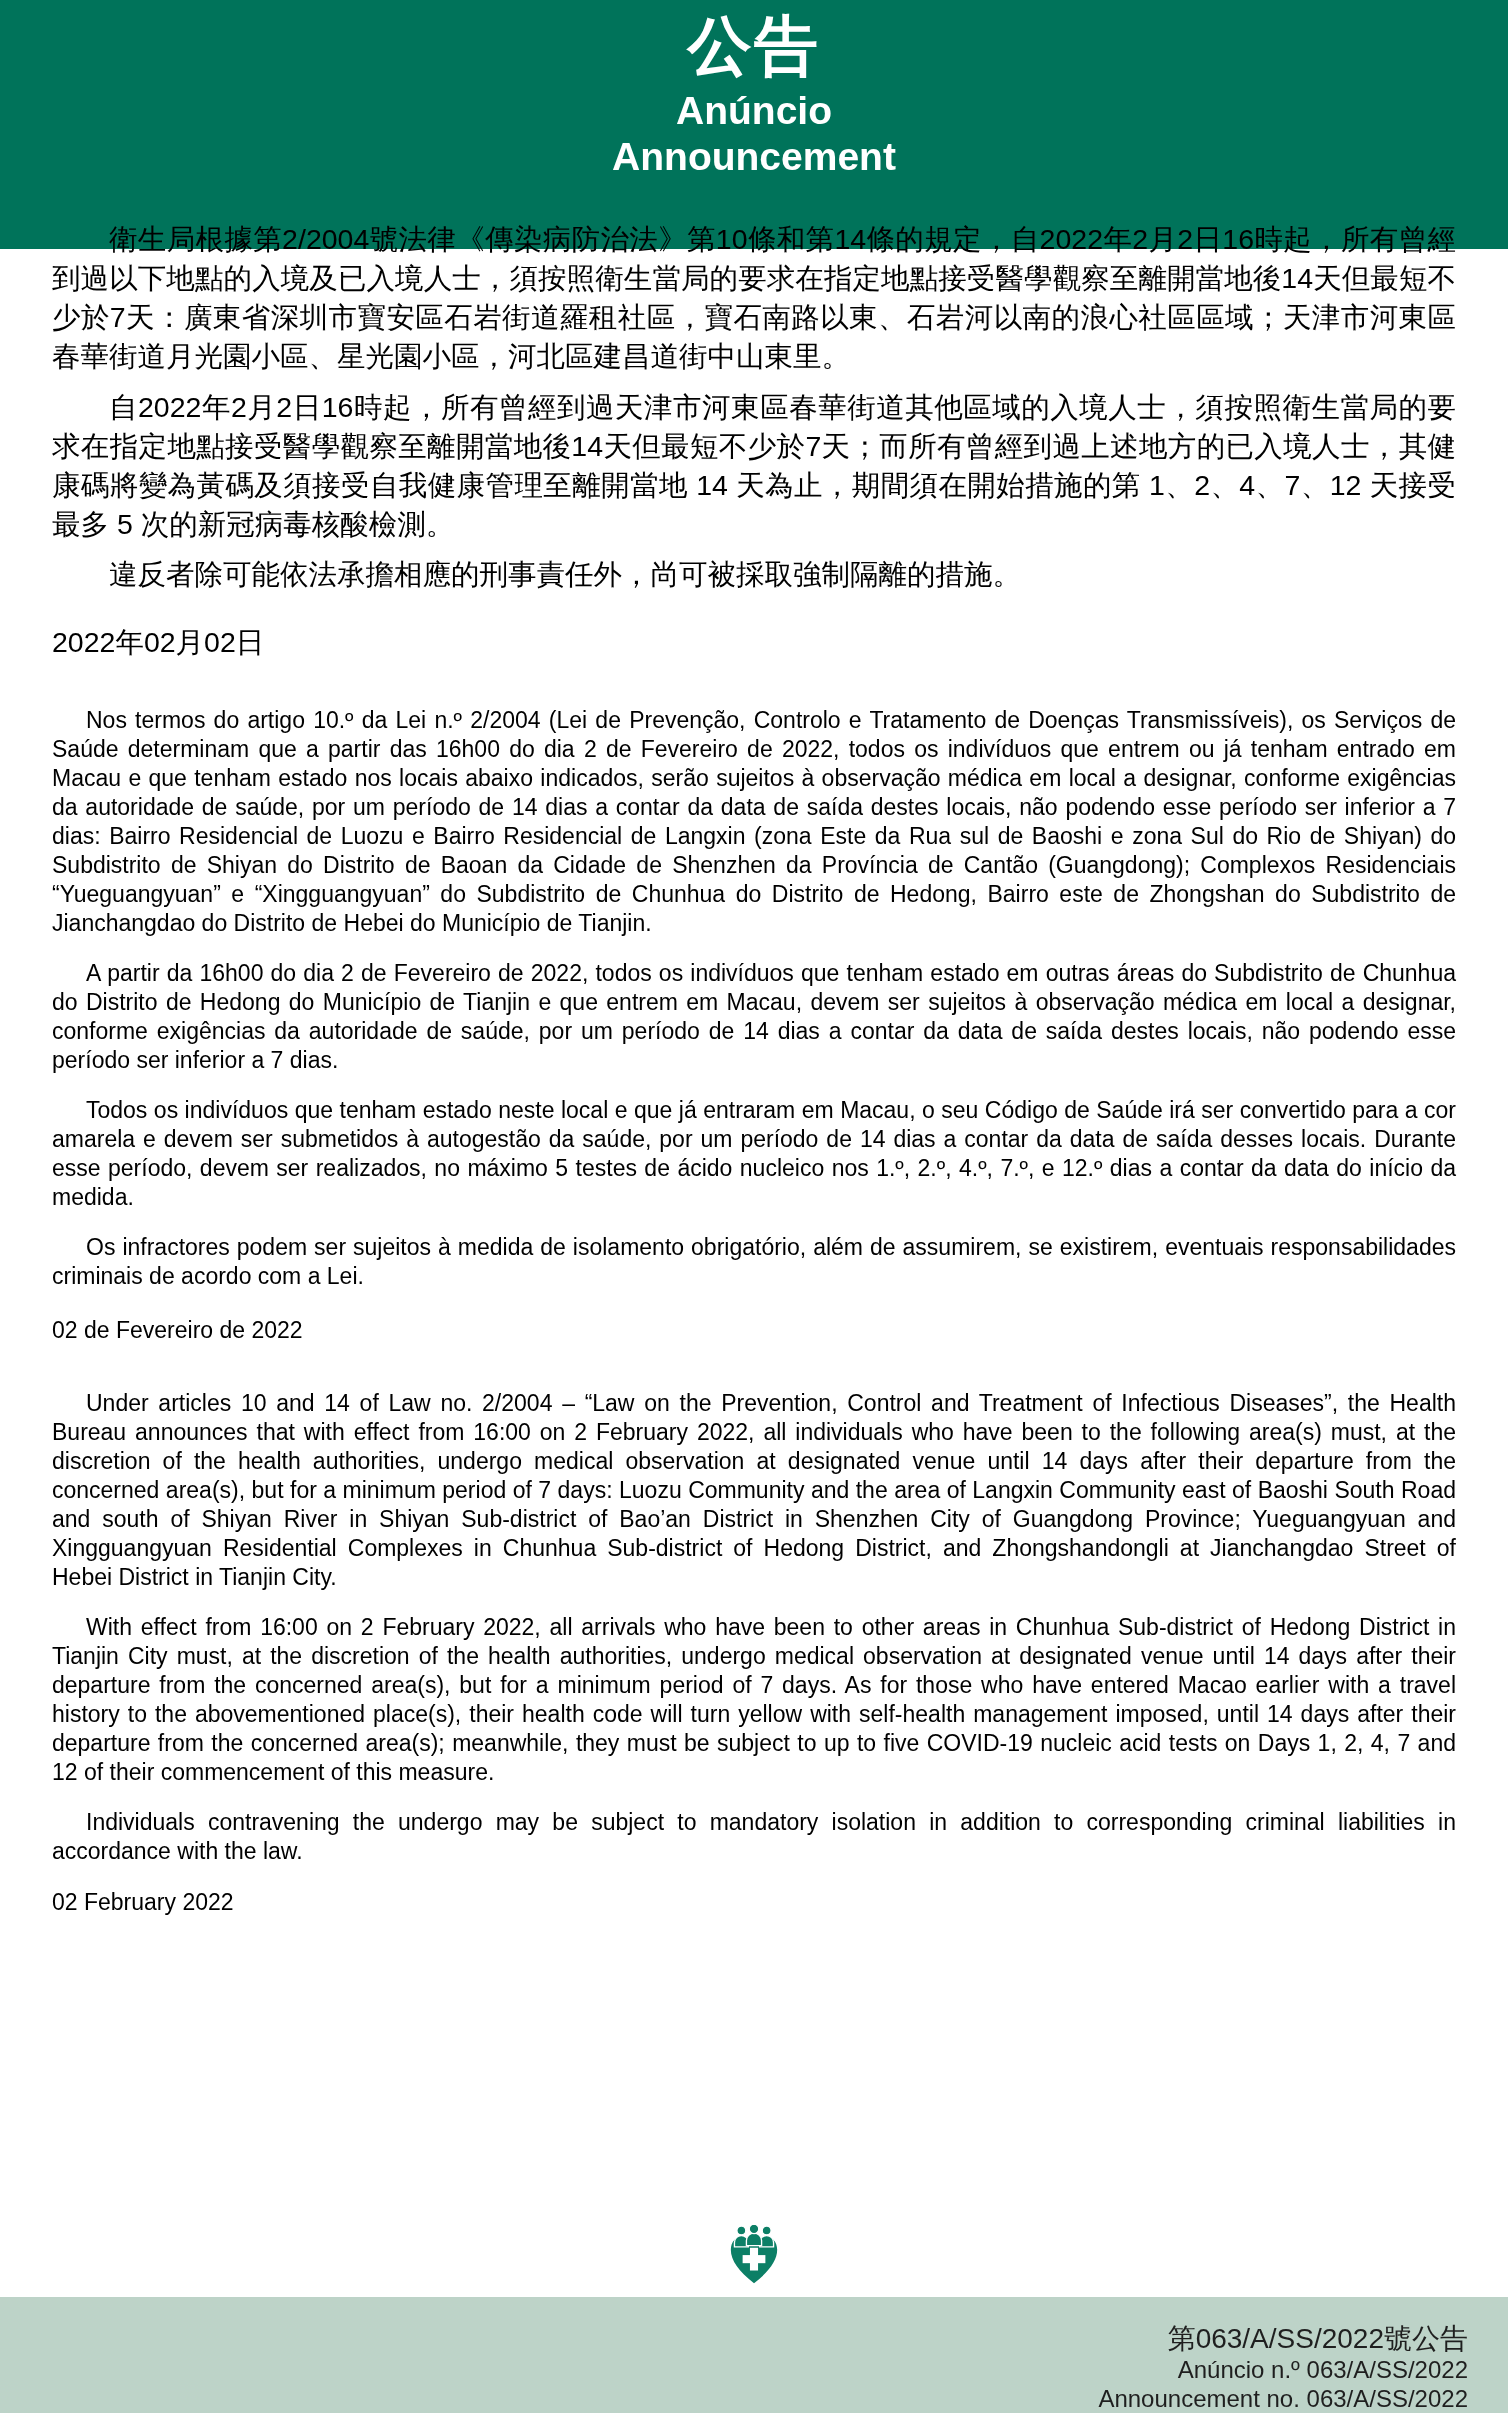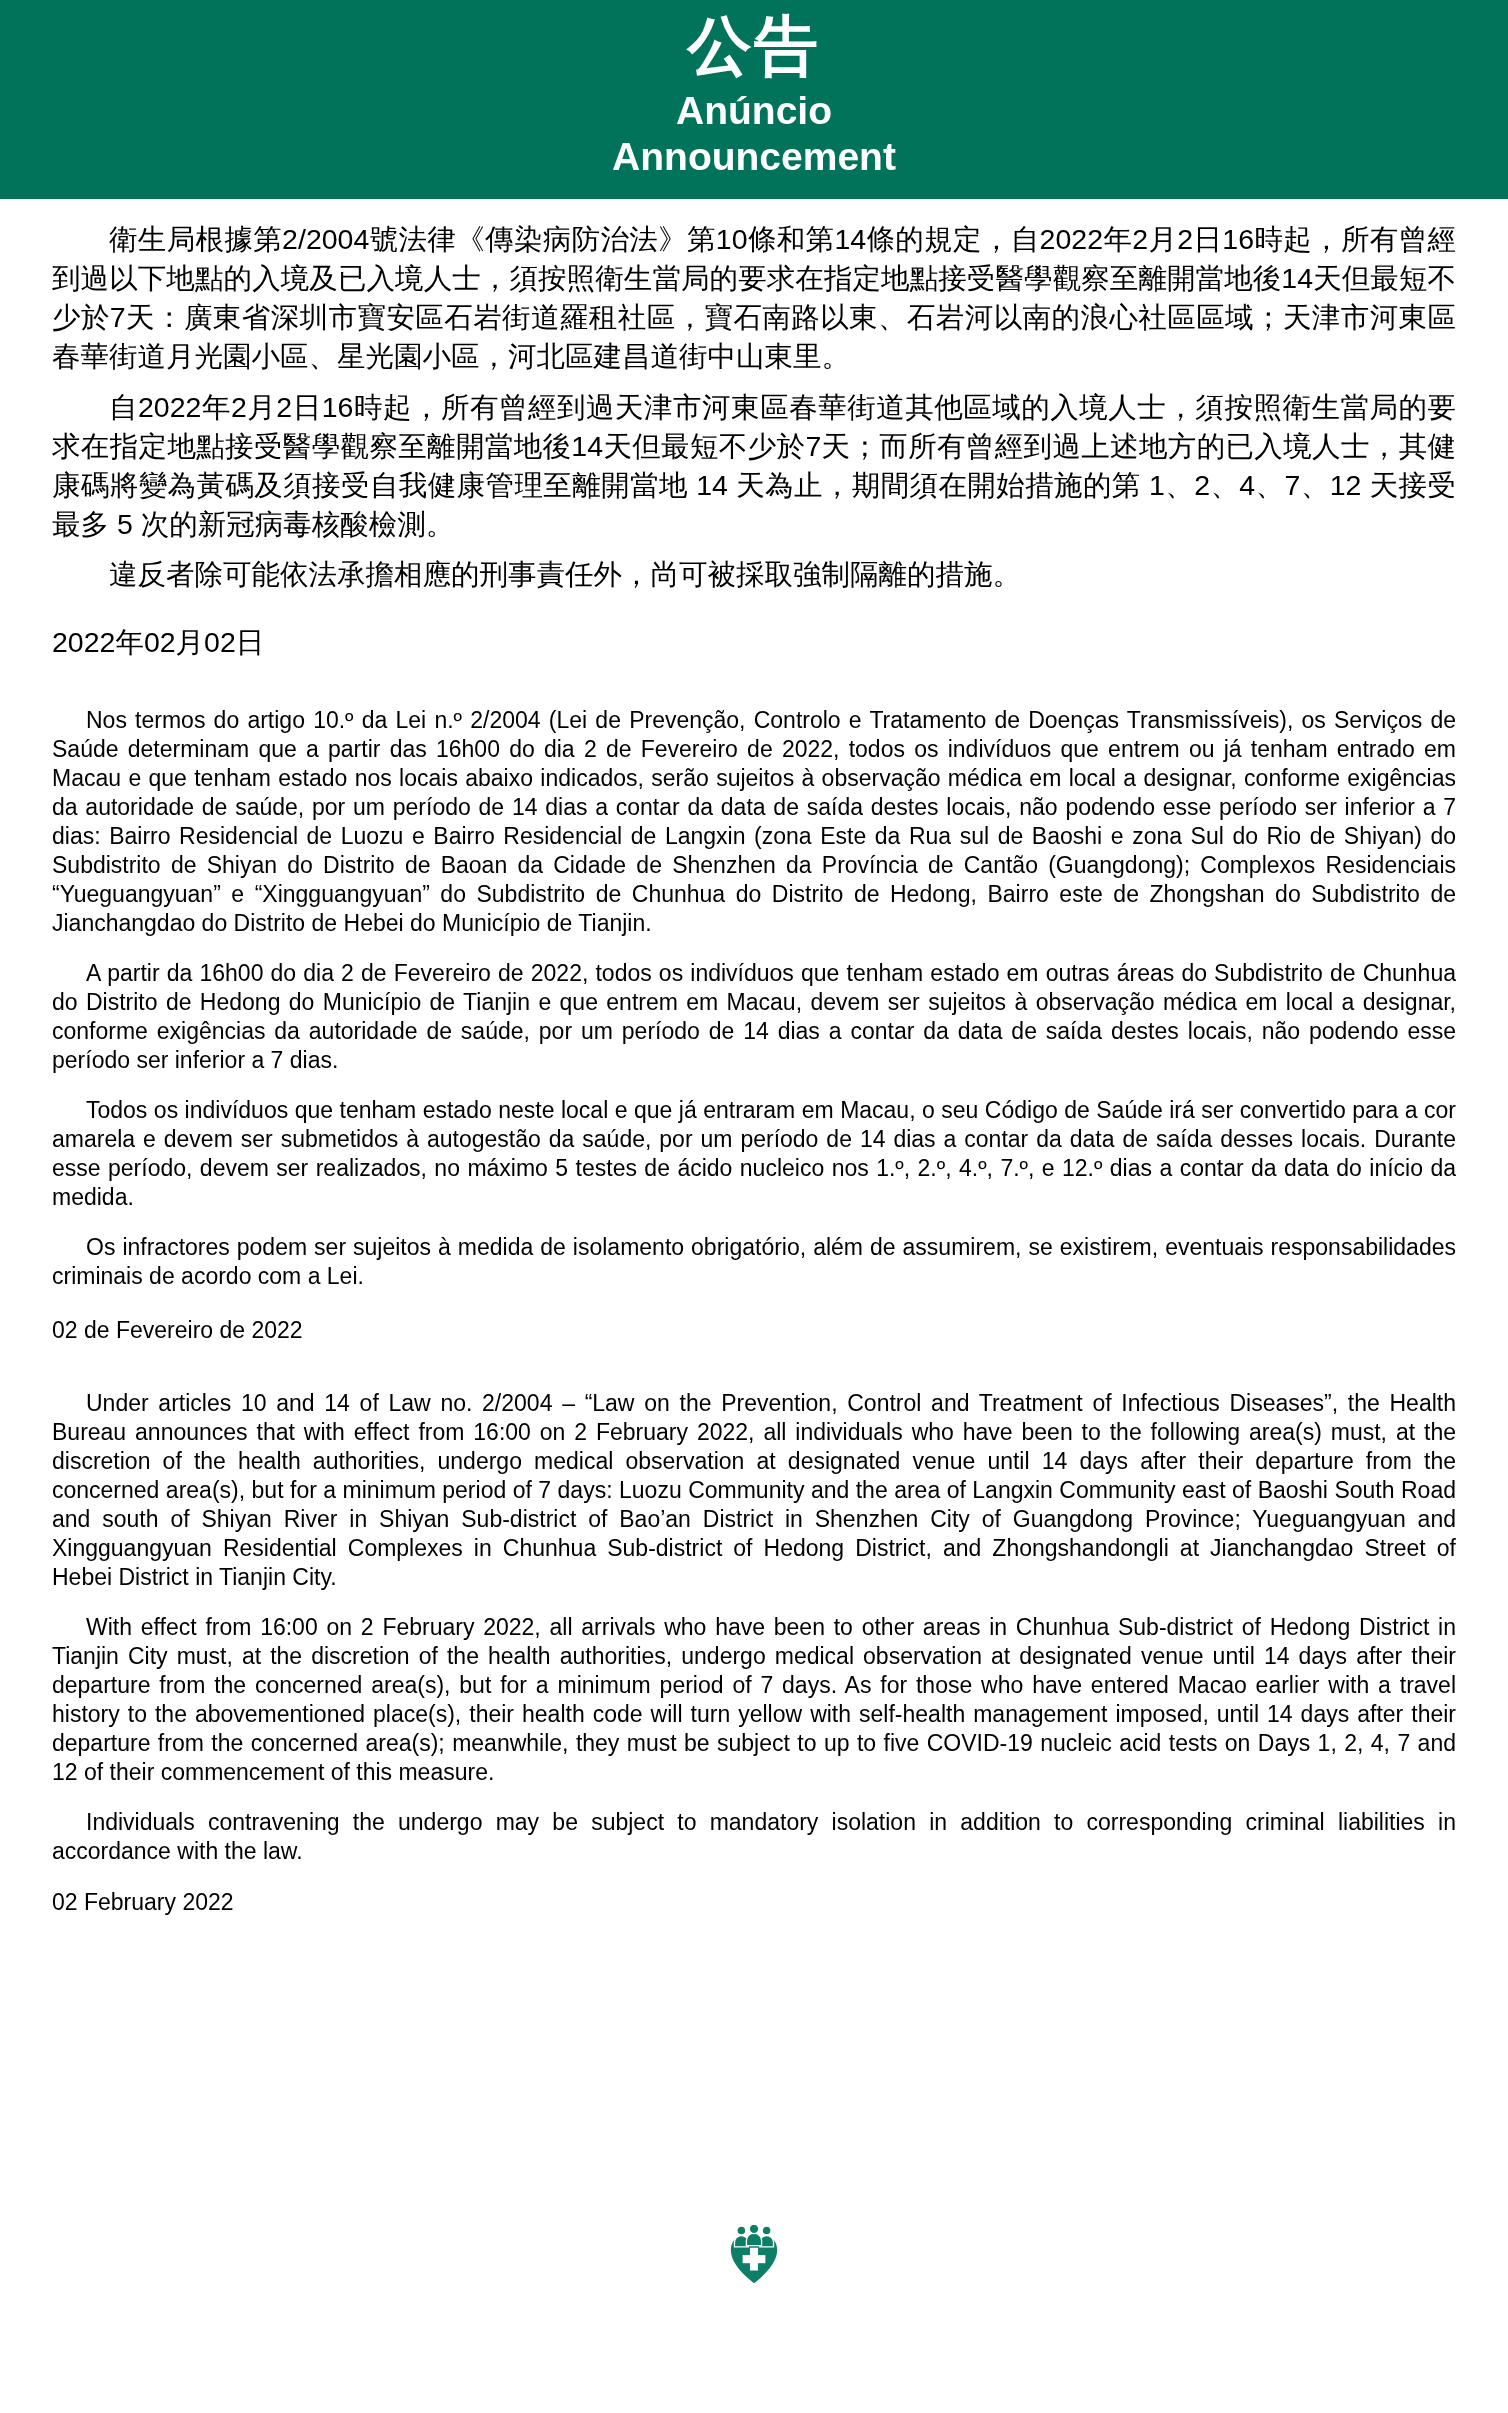--- a/index.html
+++ b/index.html
@@ -12,21 +12,21 @@
   .page{
     position:relative;
     width:1508px;height:2413px;
     background:#ffffff;
     overflow:hidden;
     font-family:"Liberation Sans","DejaVu Sans",sans-serif;
     color:var(--ink);
   }
   
   .banner{
-    position:absolute;top:0;left:0;width:100%;height:199px;
+    position:absolute;top:0;left:0;width:100%;height:249px;
     background:var(--banner-green);
     color:#ffffff;text-align:center;
   }
   .banner .t-zh{font-size:64px;font-weight:bold;line-height:1.05;padding-top:13.4px;letter-spacing:2.5px;}
   .banner .t-pt{font-size:39px;font-weight:bold;line-height:1.05;margin-top:10px;}
   .banner .t-en{font-size:39px;font-weight:bold;line-height:1.05;margin-top:5px;}
   
   .content{position:absolute;top:199px;left:52px;right:52px;}
   .zh-block{margin-top:21px;}
   p.zh{
@@ -115,15 +115,20 @@
         <circle class="logo-fill" cx="16" cy="6.5" r="5.2" stroke="#ffffff" stroke-width="1.4"></circle>
         <circle class="logo-fill" cx="46" cy="6.5" r="5.2" stroke="#ffffff" stroke-width="1.4"></circle>
         <circle class="logo-fill" cx="31" cy="4.6" r="5.6" stroke="#ffffff" stroke-width="1.4"></circle>
 
         <rect x="26.2" y="27" width="9.6" height="27" fill="#ffffff"></rect>
         <rect x="17.5" y="35.7" width="27" height="9.6" fill="#ffffff"></rect>
       </svg>
     </span>
   </div>
 
+  <footer class="footer-bar">
+    <div class="bar-zh">第063/A/SS/2022號公告</div>
+    <div class="bar-pt">Anúncio n.º 063/A/SS/2022</div>
+    <div class="bar-en">Announcement no. 063/A/SS/2022</div>
+  </footer>
 
 </div>
 
 
 </body></html>

